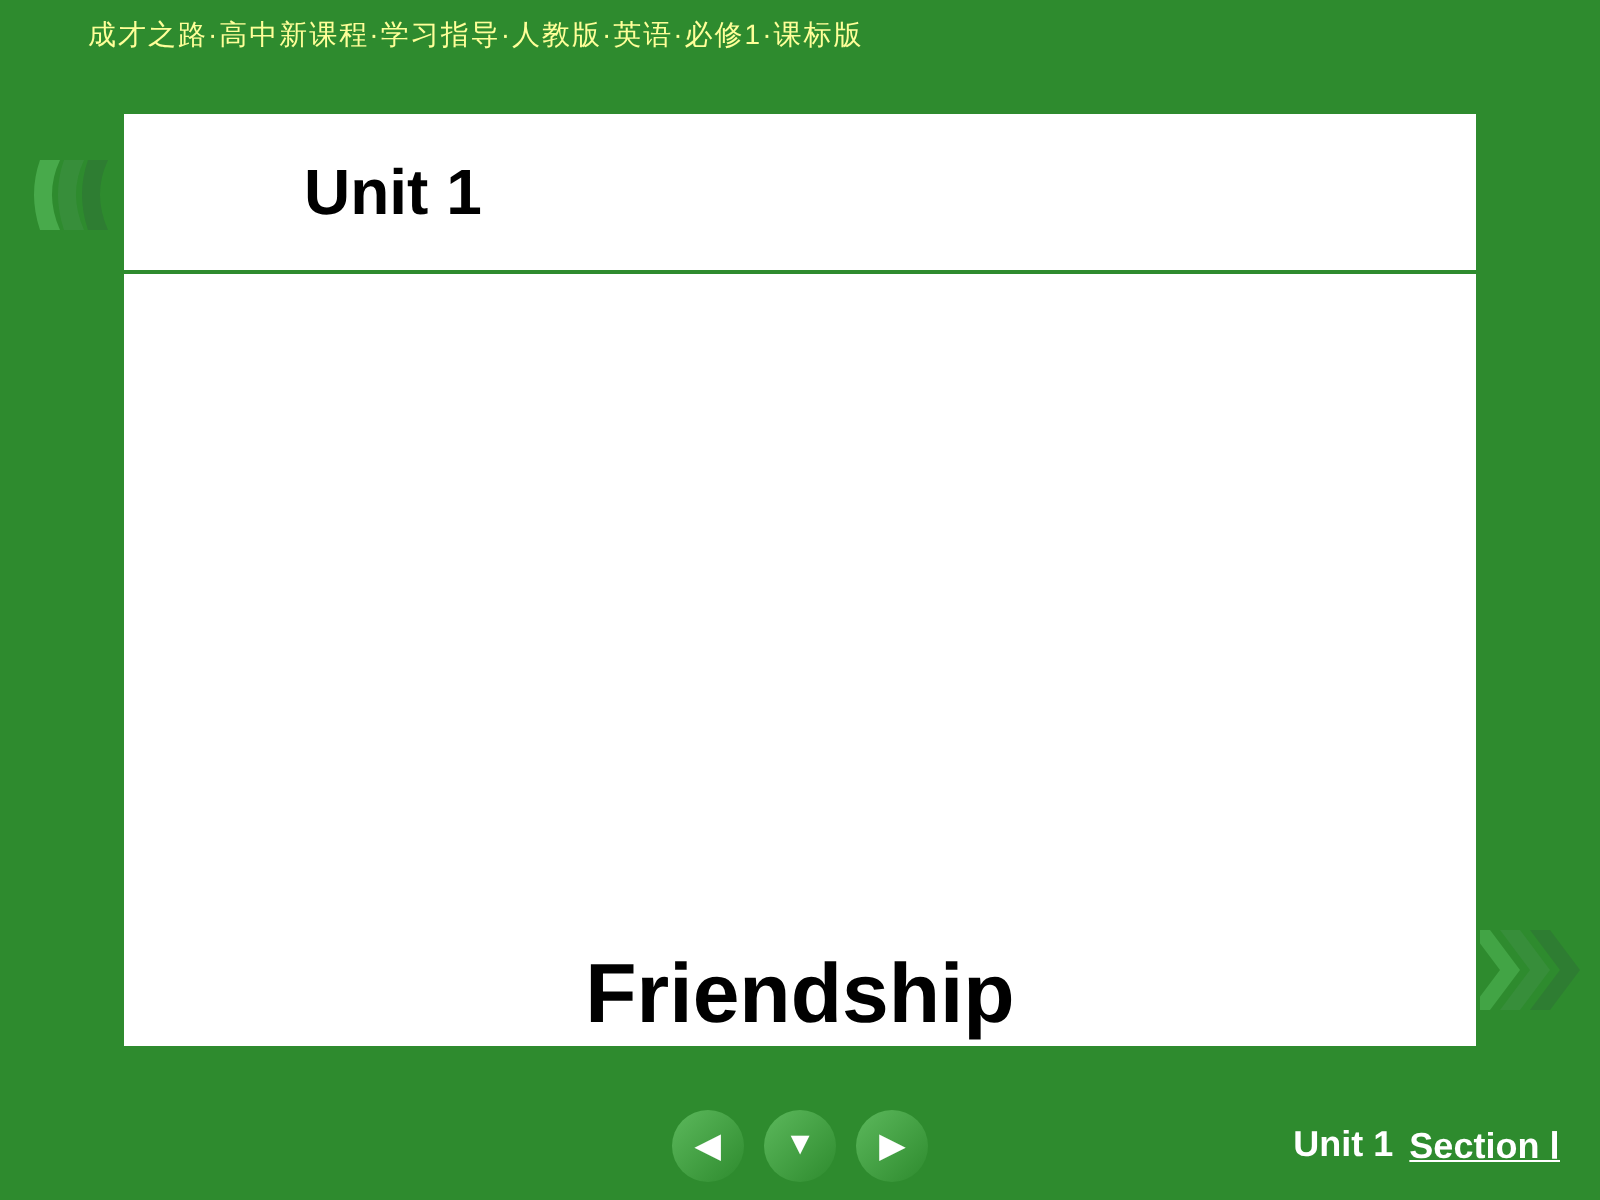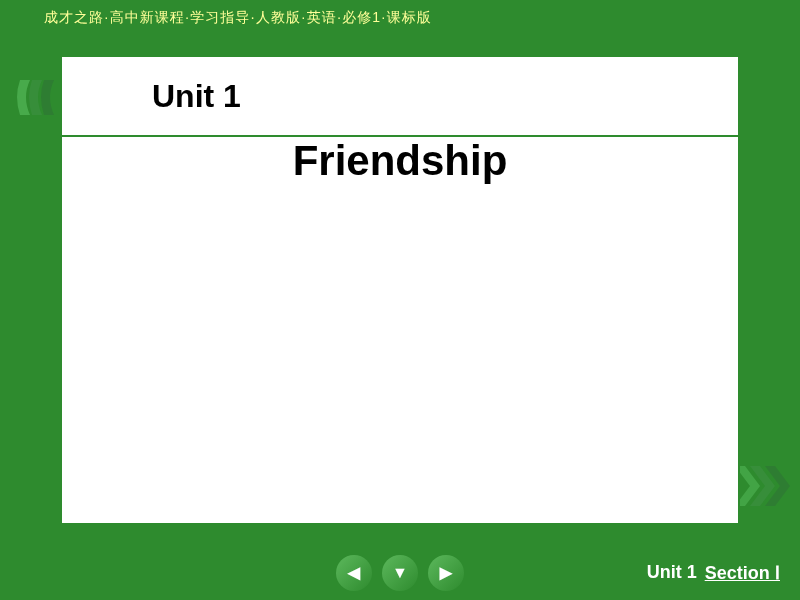--- a/index.html
+++ b/index.html
@@ -54,21 +54,21 @@
 
     .unit-title-text {
       font-size: 32px;
       font-weight: bold;
       color: #000000;
     }
 
     
     .content-area {
       display: flex;
-      align-items: flex-start;
+      align-items: flex-end;
       justify-content: center;
       height: calc(100% - 82px);
     }
 
     .friendship-title {
       font-size: 42px;
       font-weight: bold;
       color: #000000;
     }
 

